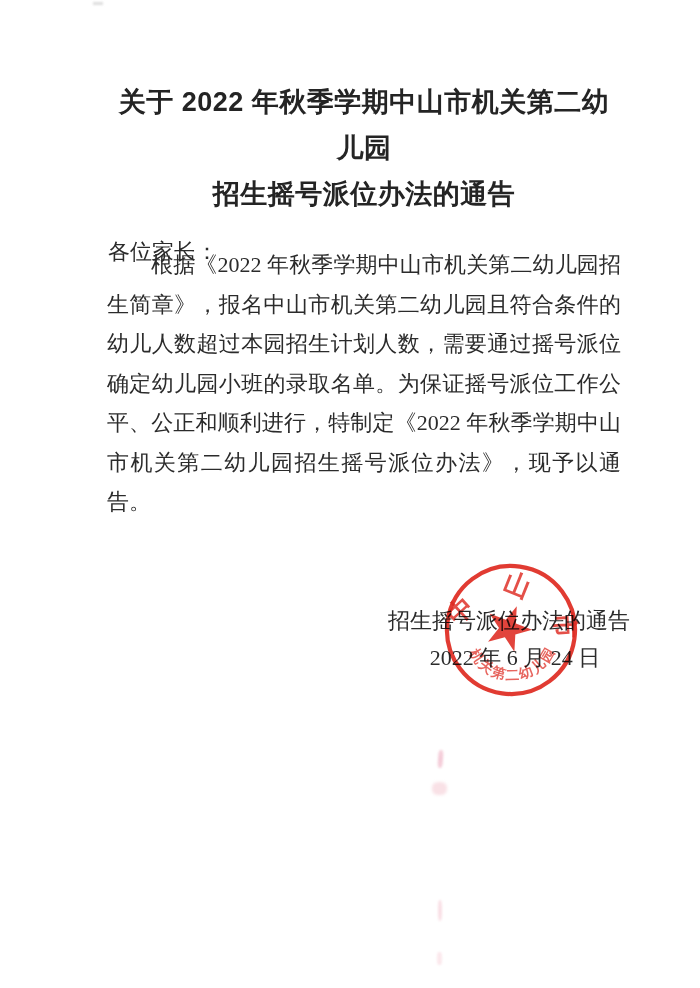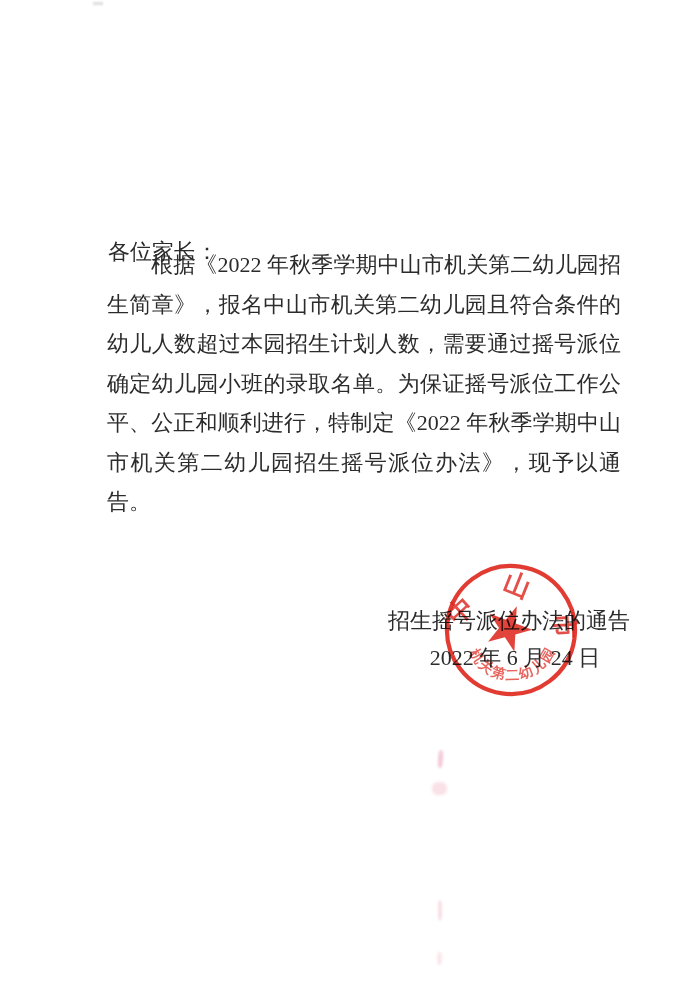--- a/index.html
+++ b/index.html
@@ -63,20 +63,24 @@
   .seal-arc-text-top    { font-family: "Liberation Sans", sans-serif; font-size: 26px; font-weight: 600; letter-spacing: 28px; opacity: 0.82; }
   .seal-arc-text-bottom { font-family: "Liberation Sans", sans-serif; font-size: 14px; font-weight: 600; letter-spacing: 1.5px; opacity: 0.72; }
 </style>
 </head>
 <body>
 
 <div class="page">
 
   <div class="scan-artifact-top"></div>
 
+  <div class="doc-title">
+    <div>关于 2022 年秋季学期中山市机关第二幼儿园</div>
+    <div>招生摇号派位办法的通告</div>
+  </div>
 
   <div class="salutation">各位家长：</div>
 
   <p class="body-paragraph">根据《2022 年秋季学期中山市机关第二幼儿园招生简章》，报名中山市机关第二幼儿园且符合条件的幼儿人数超过本园招生计划人数，需要通过摇号派位确定幼儿园小班的录取名单。为保证摇号派位工作公平、公正和顺利进行，特制定《2022 年秋季学期中山市机关第二幼儿园招生摇号派位办法》，现予以通告。</p>
 
   <div class="sig-name">招生摇号派位办法的通告</div>
   <div class="sig-date">2022 年 6 月 24 日</div>
 
   <svg class="seal" viewBox="0 0 140 140" xmlns="http://www.w3.org/2000/svg">
     <g transform="rotate(8 70 69)">

